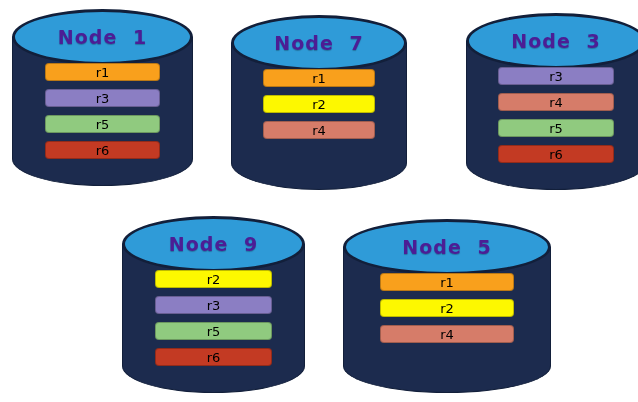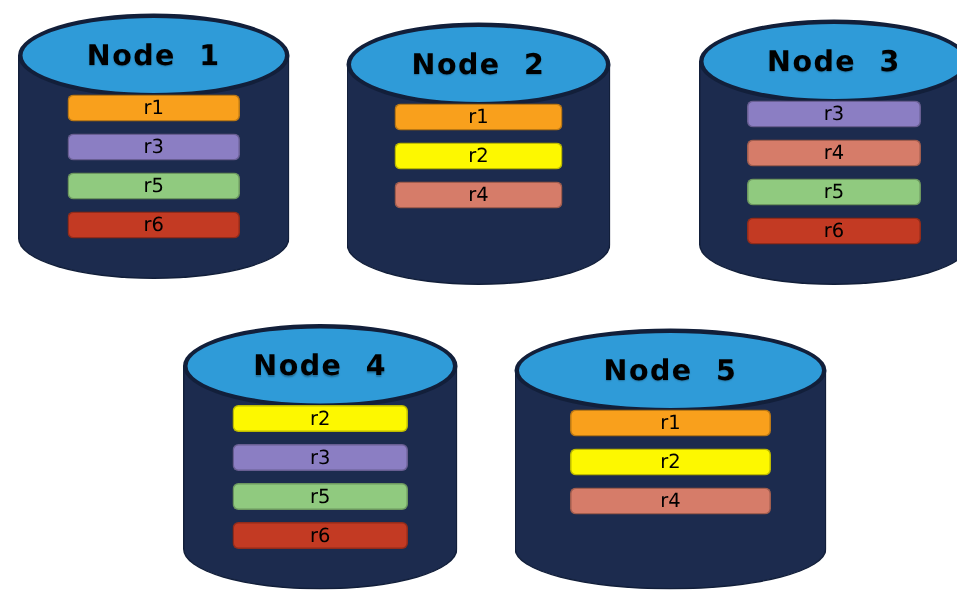--- a/index.html
+++ b/index.html
@@ -42,21 +42,21 @@
     background: var(--cyl-top, #2f9bd8);
     border: 3px solid var(--cyl-outline, #121f3a);
     border-radius: 50%;
     box-sizing: border-box;
     display: flex;
     align-items: center;
     justify-content: center;
     z-index: 2;
   }
   .node-label {
-    color: #000000;
+    color: #4c1d95;
     font-weight: bold;
     font-size: 19px;
     letter-spacing: 1px;
     word-spacing: 8px;
     text-shadow: 0 1px 1px rgba(0,0,0,0.25);
     white-space: nowrap;
   }
   .bars {
     position: absolute;
     top: 54px;
@@ -95,21 +95,21 @@
         <div class="bar" style="background: rgb(249, 160, 28); color: rgb(0, 0, 0);">r1</div>
         <div class="bar" style="background: rgb(139, 126, 195); color: rgb(0, 0, 0);">r3</div>
         <div class="bar" style="background: rgb(144, 202, 127); color: rgb(0, 0, 0);">r5</div>
         <div class="bar" style="background: rgb(195, 58, 35); color: rgb(0, 0, 0);">r6</div>
       </div>
   </div>
 
   <div class="cyl" style="left:231px; top:15px; width:176px; height:175px;">
     <div class="cyl-body"></div>
     <div class="cyl-top">
-      <span class="node-label">Node 2</span>
+      <span class="node-label">Node 7</span>
     </div>
     <div class="bars">
         <div class="bar" style="background: rgb(249, 160, 28); color: rgb(0, 0, 0);">r1</div>
         <div class="bar" style="background: rgb(253, 248, 0); color: rgb(0, 0, 0);">r2</div>
         <div class="bar" style="background: rgb(214, 124, 105); color: rgb(0, 0, 0);">r4</div>
       </div>
   </div>
 
   <div class="cyl" style="left:466px; top:13px; width:180px; height:177px;">
     <div class="cyl-body"></div>
@@ -120,21 +120,21 @@
         <div class="bar" style="background: rgb(139, 126, 195); color: rgb(0, 0, 0);">r3</div>
         <div class="bar" style="background: rgb(214, 124, 105); color: rgb(0, 0, 0);">r4</div>
         <div class="bar" style="background: rgb(144, 202, 127); color: rgb(0, 0, 0);">r5</div>
         <div class="bar" style="background: rgb(195, 58, 35); color: rgb(0, 0, 0);">r6</div>
       </div>
   </div>
 
   <div class="cyl" style="left:122px; top:216px; width:183px; height:177px;">
     <div class="cyl-body"></div>
     <div class="cyl-top">
-      <span class="node-label">Node 4</span>
+      <span class="node-label">Node 9</span>
     </div>
     <div class="bars">
         <div class="bar" style="background: rgb(253, 248, 0); color: rgb(0, 0, 0);">r2</div>
         <div class="bar" style="background: rgb(139, 126, 195); color: rgb(0, 0, 0);">r3</div>
         <div class="bar" style="background: rgb(144, 202, 127); color: rgb(0, 0, 0);">r5</div>
         <div class="bar" style="background: rgb(195, 58, 35); color: rgb(0, 0, 0);">r6</div>
       </div>
   </div>
 
   <div class="cyl" style="left:343px; top:219px; width:208px; height:174px;">

